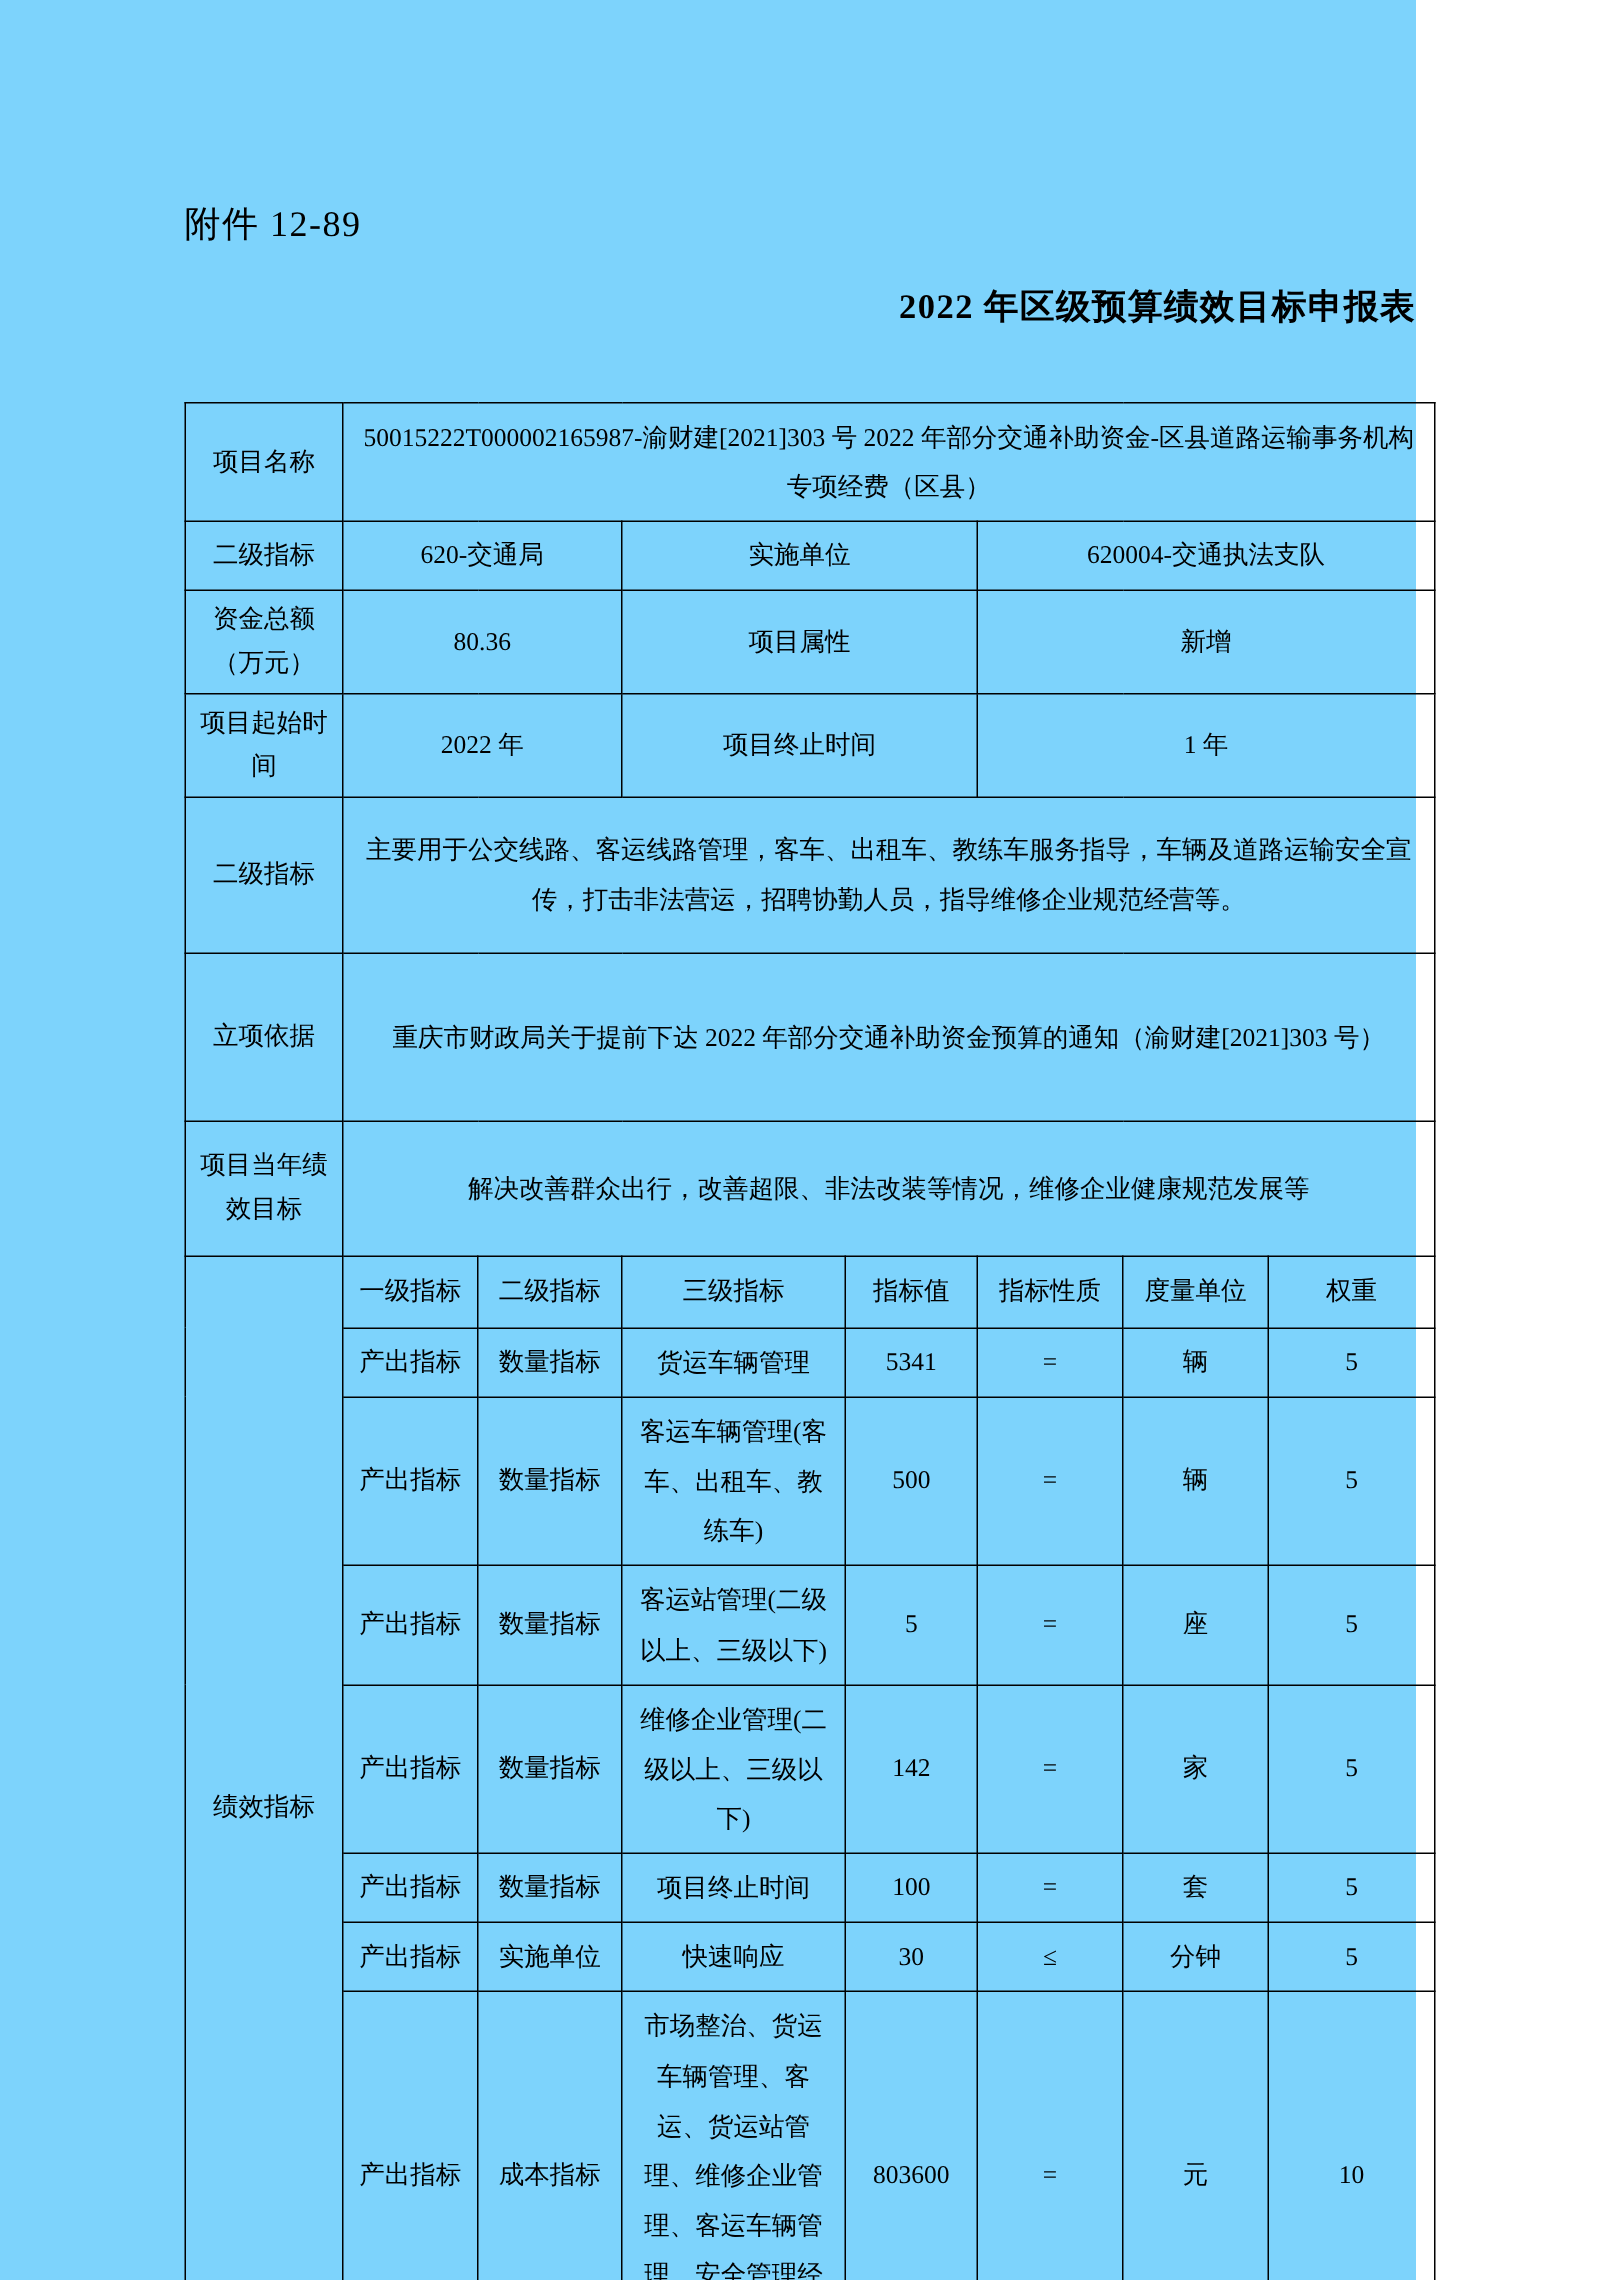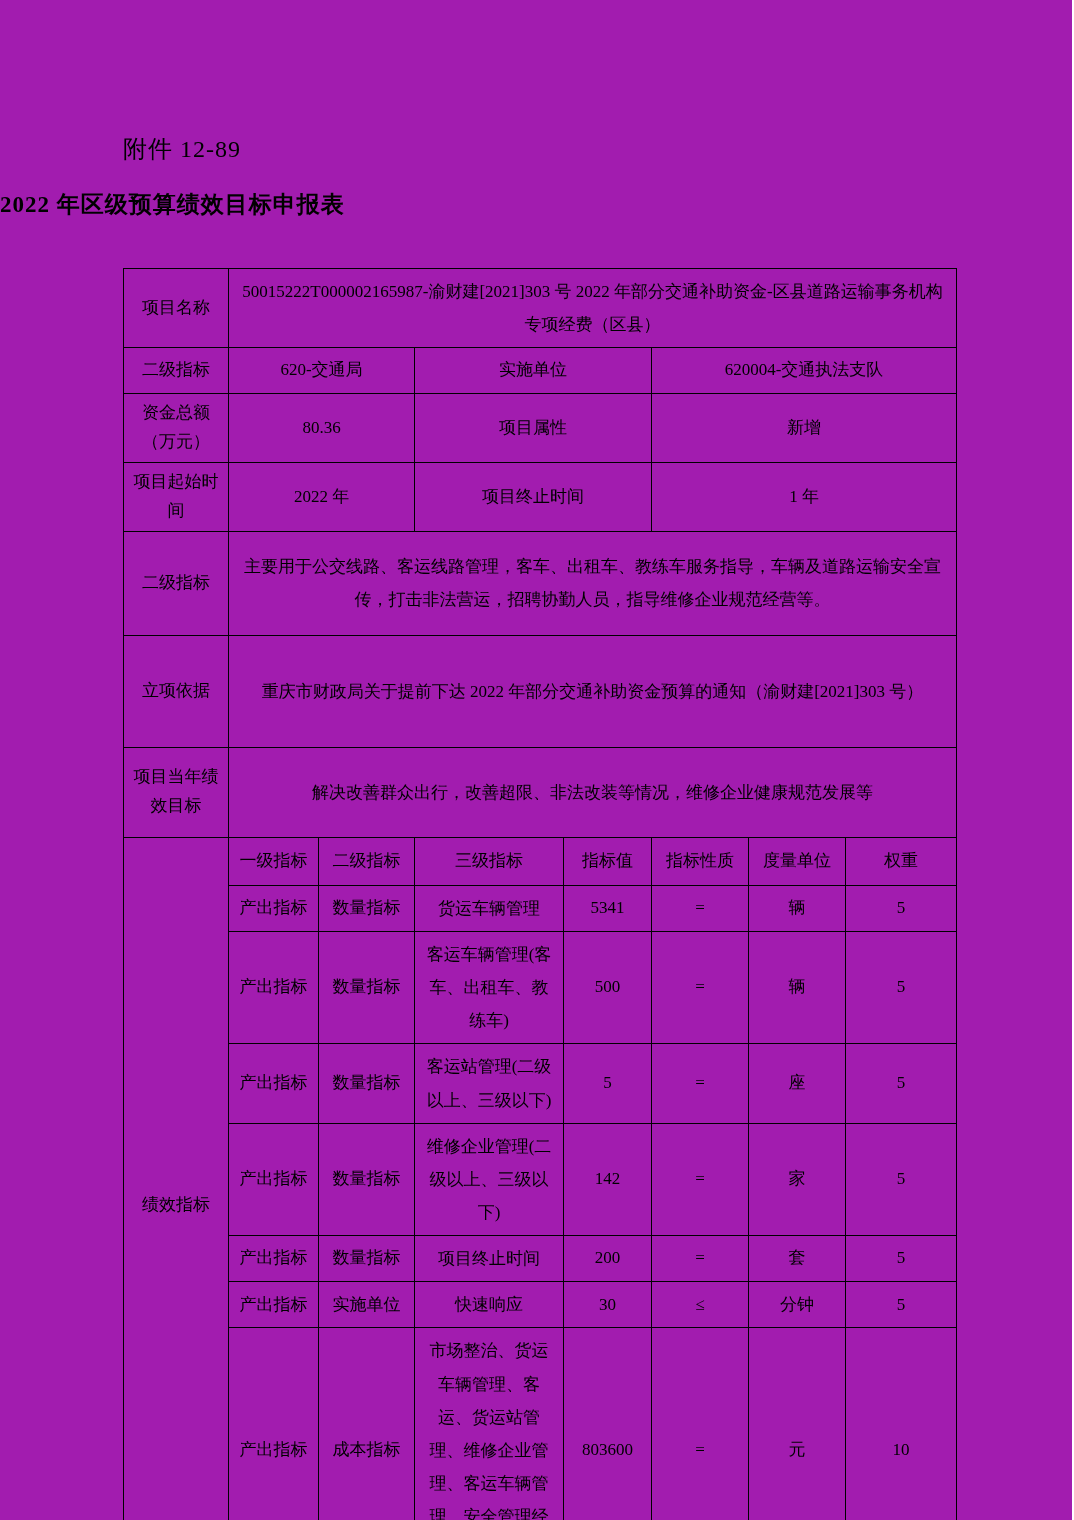--- a/index.html
+++ b/index.html
@@ -1,37 +1,37 @@
 <!DOCTYPE html>
 <html><head>
 <meta charset="utf-8">
 <style>
   * { margin:0; padding:0; box-sizing:border-box; }
   html,body { background:#ffffff; }
   .page {
     position:relative;
-    width:1072px;
+    width:944px;
     min-height:1520px;
-    background:#a21caf;
+    background:#7dd3fc;
     color:#000000;
     font-family:"Liberation Serif","DejaVu Serif",serif;
   }
   .attachment {
     position:absolute;
     left:123px;
     top:133px;
     font-size:24px;
     letter-spacing:1px;
   }
   .title {
     position:absolute;
     top:189px;
     left:0;
     width:100%;
-    text-align:left;
+    text-align:right;
     font-size:23px;
     font-weight:bold;
     letter-spacing:1px;
   }
   .unit-note {
     position:absolute;
     left:123px;
     top:238px;
     width:833px;
     text-align:right;
@@ -177,21 +177,21 @@
         <td>142</td>
         <td>=</td>
         <td>家</td>
         <td>5</td>
       </tr>
 
       <tr style="height:46px">
         <td>产出指标</td>
         <td>数量指标</td>
         <td class="txt">项目终止时间</td>
-        <td>200</td>
+        <td>100</td>
         <td>=</td>
         <td>套</td>
         <td>5</td>
       </tr>
 
       <tr style="height:46px">
         <td>产出指标</td>
         <td>实施单位</td>
         <td class="txt">快速响应</td>
         <td>30</td>

